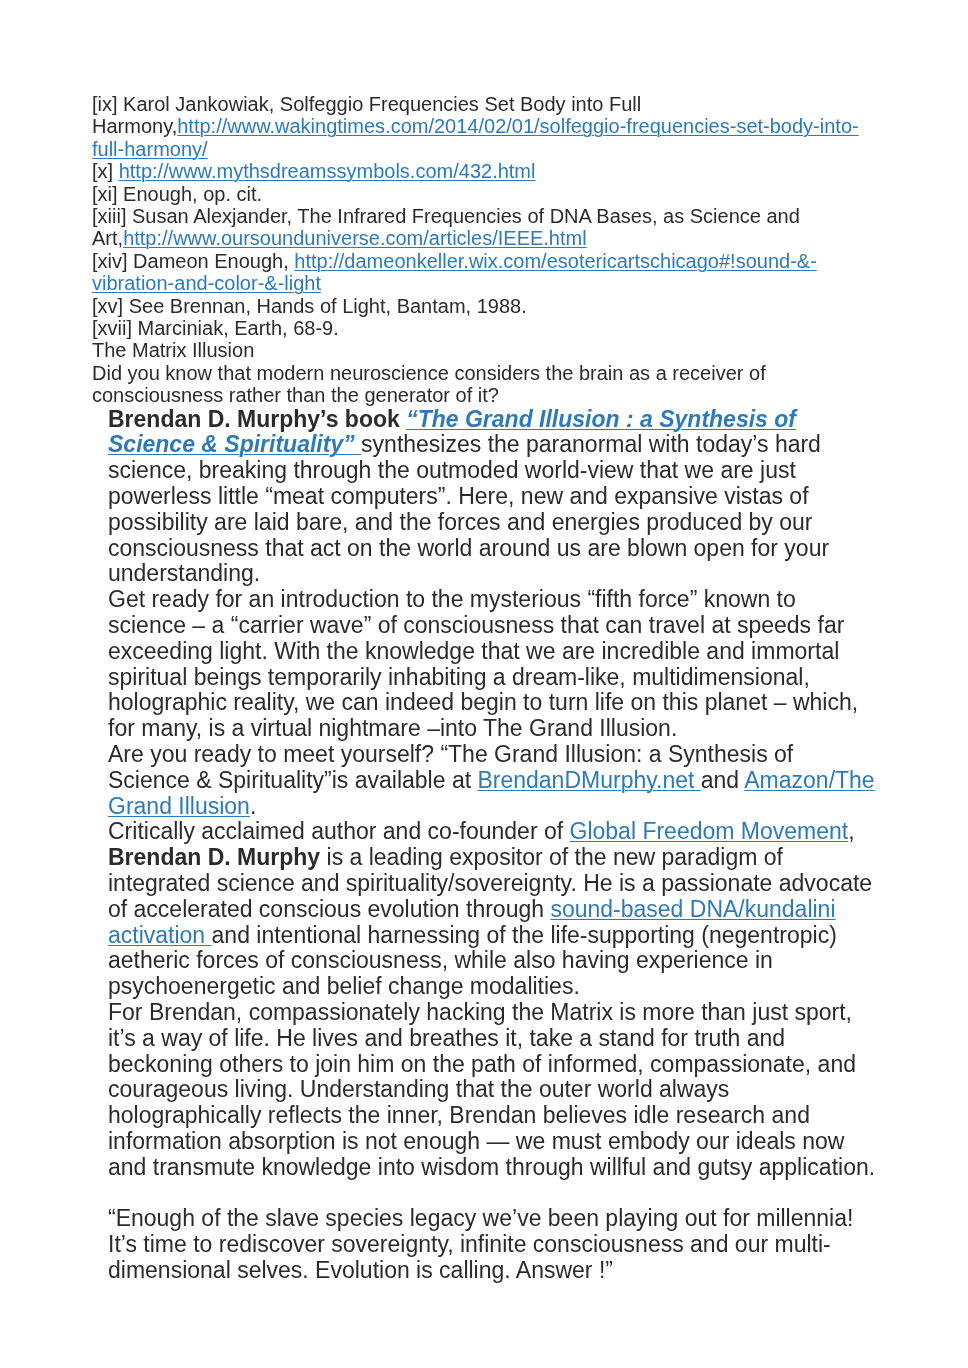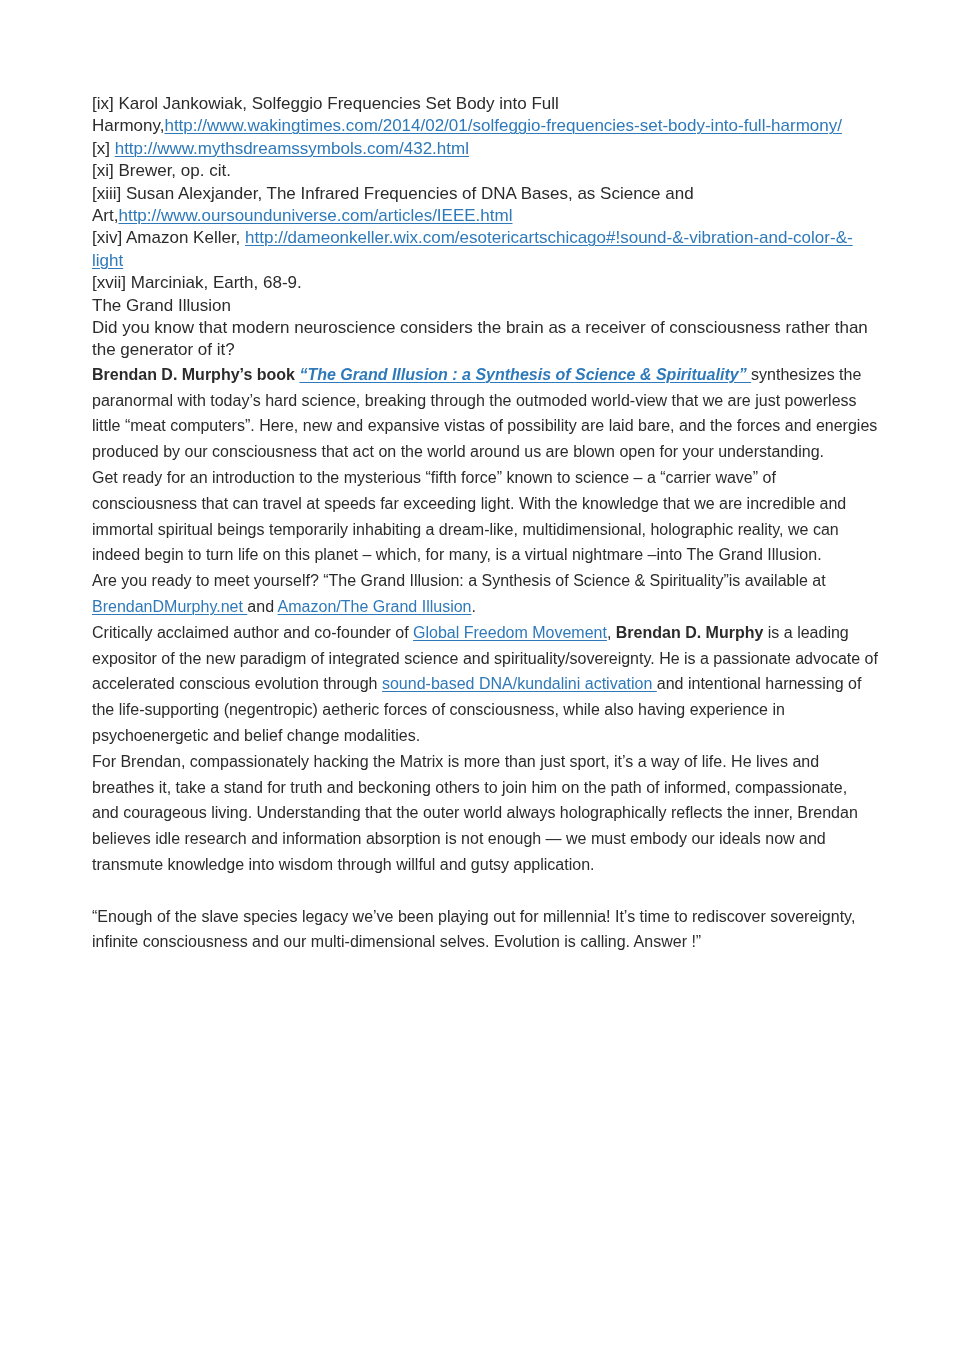--- a/index.html
+++ b/index.html
@@ -30,26 +30,27 @@
     left: 92px;
     top: 93px;
     width: 786px;
     overflow-wrap: break-word;
   }
   p.para {
     margin: 0;
     padding: 0;
   }
   p.footnotes {
-    font-size: 17px;
+    font-size: 20px;
     line-height: 22.4px;
   }
   p.bio {
-    font-size: 16px;
+    font-size: 23px;
     line-height: 25.8px;
+    margin-left: 16px;
   }
   a.link {
     color: var(--link-color);
     text-decoration: underline;
     text-decoration-thickness: 1px;
     text-underline-offset: 2px;
     cursor: pointer;
   }
   .bold { font-weight: bold; }
   a.booklink {
@@ -57,25 +58,26 @@
     font-style: italic;
   }
 </style>
 </head>
 <body>
 
 <div class="page">
   <div class="content">
       <p class="para footnotes"><span>[ix] Karol Jankowiak, Solfeggio Frequencies Set Body into Full Harmony,</span><a class="link">http://www.wakingtimes.com/2014/02/01/solfeggio-frequencies-set-body-into-full-harmony/</a></p>
       <p class="para footnotes"><span>[x] </span><a class="link">http://www.mythsdreamssymbols.com/432.html</a></p>
-      <p class="para footnotes"><span>[xi] Brewer, op. cit.</span></p>
+      <p class="para footnotes"><span>[xi] Enough, op. cit.</span></p>
       <p class="para footnotes"><span>[xiii] Susan Alexjander, The Infrared Frequencies of DNA Bases, as Science and Art,</span><a class="link">http://www.oursounduniverse.com/articles/IEEE.html</a></p>
-      <p class="para footnotes"><span>[xiv] Amazon Keller, </span><a class="link">http://dameonkeller.wix.com/esotericartschicago#!sound-&amp;-vibration-and-color-&amp;-light</a></p>
+      <p class="para footnotes"><span>[xiv] Dameon Enough, </span><a class="link">http://dameonkeller.wix.com/esotericartschicago#!sound-&amp;-vibration-and-color-&amp;-light</a></p>
+      <p class="para footnotes"><span>[xv] See Brennan, Hands of Light, Bantam, 1988.</span></p>
       <p class="para footnotes"><span>[xvii] Marciniak, Earth, 68-9.</span></p>
-      <p class="para footnotes"><span>The Grand Illusion</span></p>
+      <p class="para footnotes"><span>The Matrix Illusion</span></p>
       <p class="para footnotes"><span>Did you know that modern neuroscience considers the brain as a receiver of consciousness rather than the generator of it?</span></p>
       <p class="para bio"><span class="bold">Brendan D. Murphy’s book </span><a class="link booklink">“The Grand Illusion : a Synthesis of Science &amp; Spirituality” </a><span>synthesizes the paranormal with today’s hard science, breaking through the outmoded world-view that we are just powerless little “meat computers”. Here, new and expansive vistas of possibility are laid bare, and the forces and energies produced by our consciousness that act on the world around us are blown open for your understanding.</span></p>
       <p class="para bio"><span>Get ready for an introduction to the mysterious “fifth force” known to science – a “carrier wave” of consciousness that can travel at speeds far exceeding light. With the knowledge that we are incredible and immortal spiritual beings temporarily inhabiting a dream-like, multidimensional, holographic reality, we can indeed begin to turn life on this planet – which, for many, is a virtual nightmare –into The Grand Illusion.</span></p>
       <p class="para bio"><span>Are you ready to meet yourself? “The Grand Illusion: a Synthesis of Science &amp; Spirituality”is available at </span><a class="link">BrendanDMurphy.net </a><span>and </span><a class="link">Amazon/The Grand Illusion</a><span>.</span></p>
       <p class="para bio"><span>Critically acclaimed author and co-founder of </span><a class="link">Global Freedom Movement</a><span>, </span><span class="bold">Brendan D. Murphy</span><span> is a leading expositor of the new paradigm of integrated science and spirituality/sovereignty. He is a passionate advocate of accelerated conscious evolution through </span><a class="link">sound-based DNA/kundalini activation </a><span>and intentional harnessing of the life-supporting (negentropic) aetheric forces of consciousness, while also having experience in psychoenergetic and belief change modalities.</span></p>
       <p class="para bio"><span>For Brendan, compassionately hacking the Matrix is more than just sport, it’s a way of life. He lives and breathes it, take a stand for truth and beckoning others to join him on the path of informed, compassionate, and courageous living. Understanding that the outer world always holographically reflects the inner, Brendan believes idle research and information absorption is not enough — we must embody our ideals now and transmute knowledge into wisdom through willful and gutsy application.</span></p>
       <p class="para bio">&nbsp;</p>
       <p class="para bio"><span>“Enough of the slave species legacy we’ve been playing out for millennia! It’s time to rediscover sovereignty, infinite consciousness and our multi-dimensional selves. Evolution is calling. Answer !”</span></p>
     </div>
 </div>

